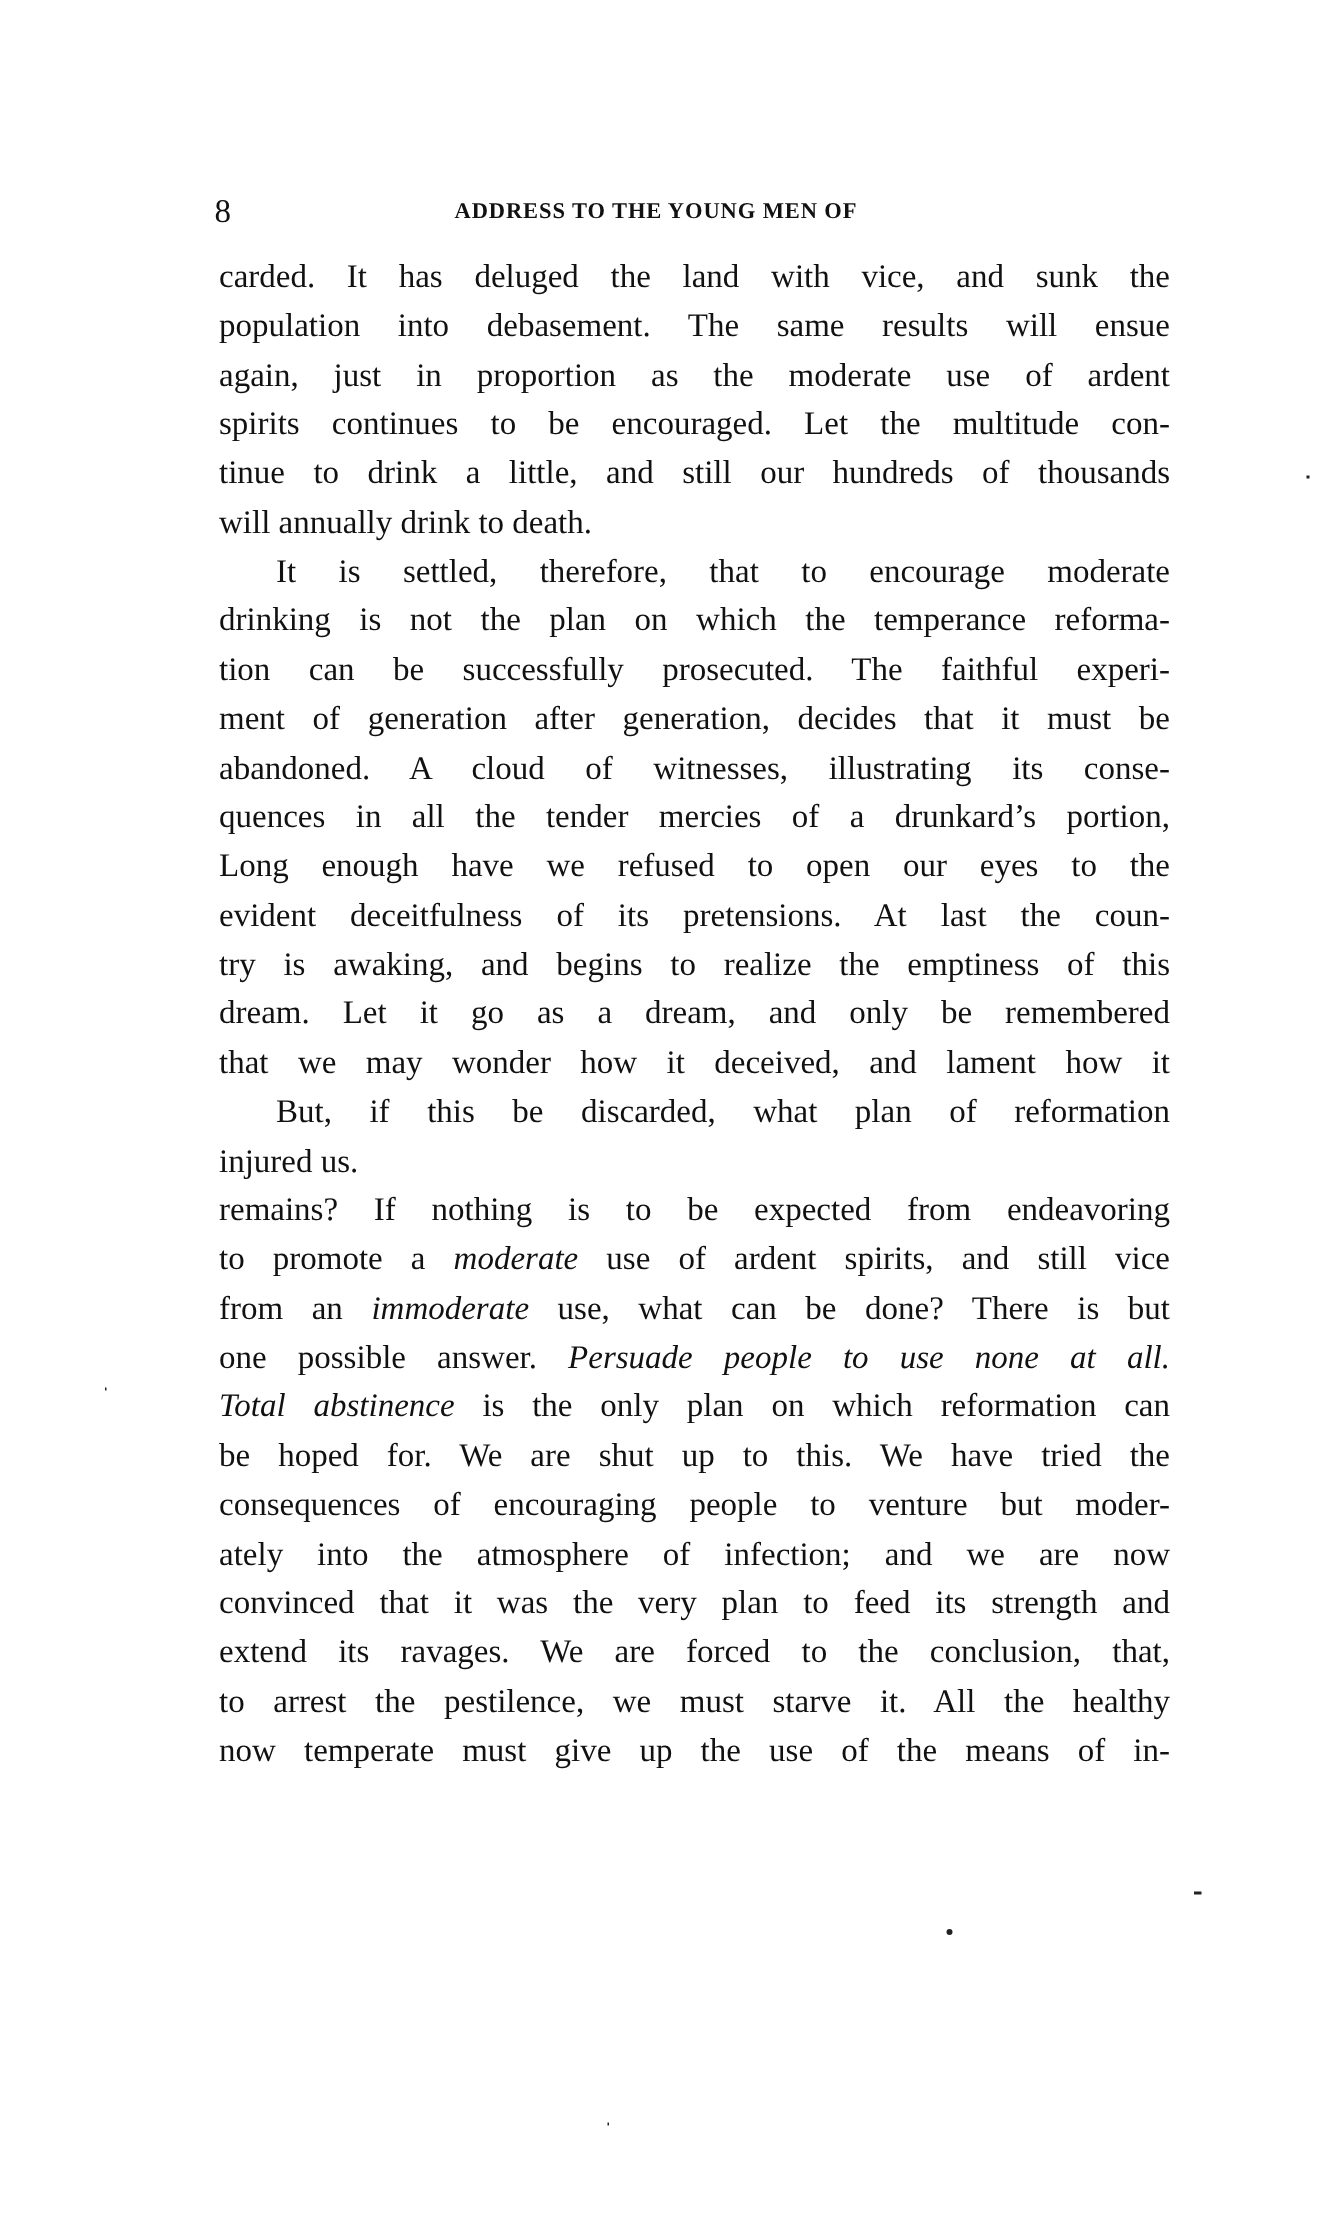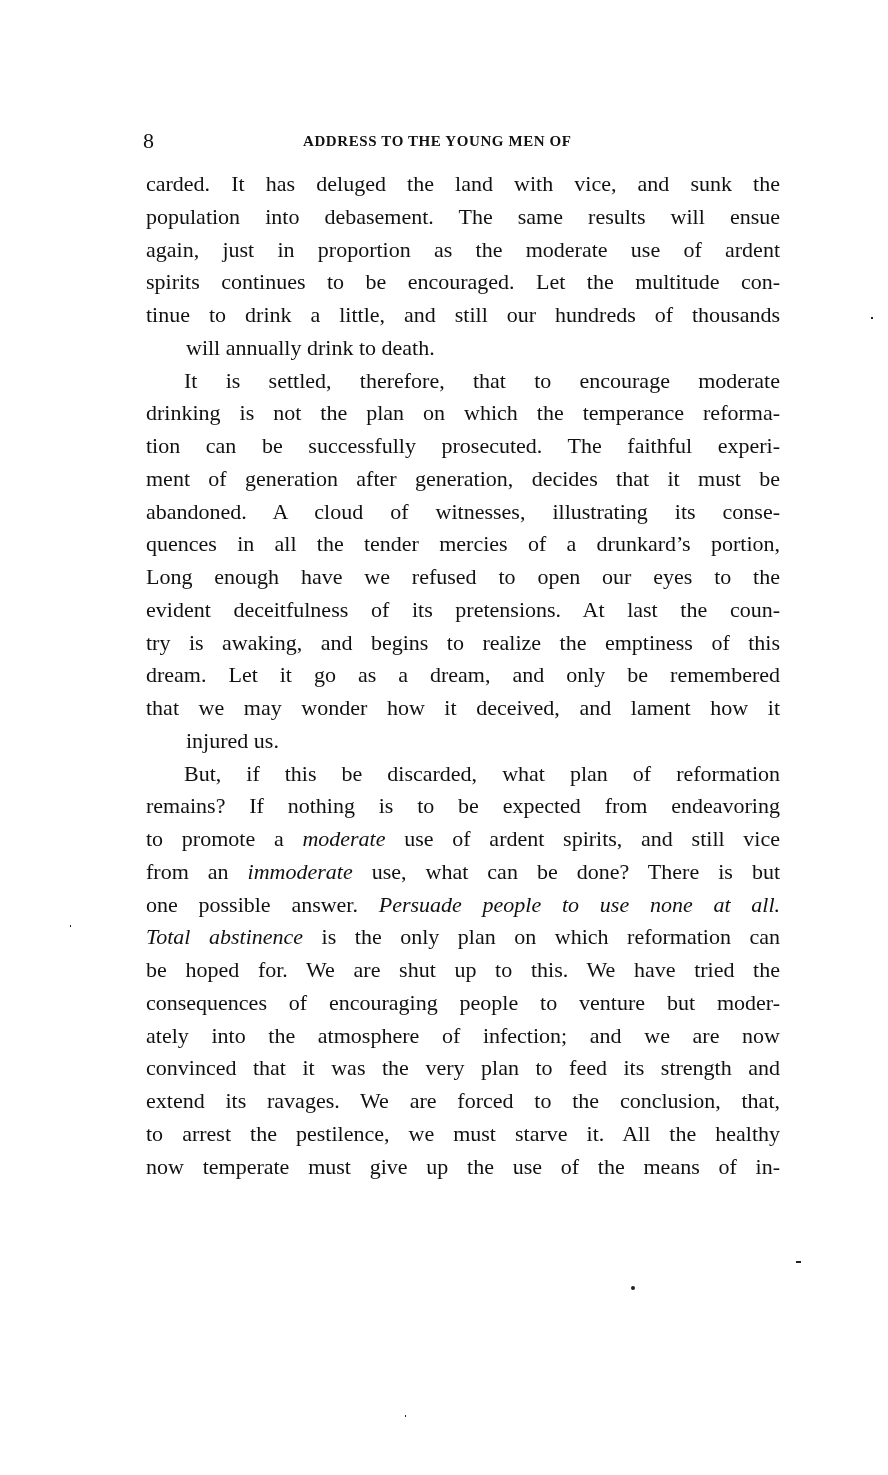--- a/index.html
+++ b/index.html
@@ -56,21 +56,20 @@
       height: 32.75px;
       font-size: 22px;
       line-height: 32.75px;
       text-align: justify;
       text-align-last: justify;
       white-space: nowrap;
       overflow: visible;
     }
     .line.last {
       text-align-last: left;
-      margin-left: 40px;
     }
     .line.indent {
       padding-left: 38px;
     }
     em { font-style: italic; }
     .speck {
       position: absolute;
       background: #222;
     }
   </style>
@@ -97,23 +96,23 @@
     <span class="line">drinking is not the plan on which the temperance reforma-</span>
     <span class="line">tion can be successfully prosecuted.  The faithful experi-</span>
     <span class="line">ment of generation after generation, decides that it must be</span>
     <span class="line">abandoned.  A cloud of witnesses, illustrating its conse-</span>
     <span class="line">quences in all the tender mercies of a drunkard’s portion,</span>
     <span class="line">Long enough have we refused to open our eyes to the</span>
     <span class="line">evident deceitfulness of its pretensions.  At last the coun-</span>
     <span class="line">try is awaking, and begins to realize the emptiness of this</span>
     <span class="line">dream.  Let it go as a dream, and only be remembered</span>
     <span class="line">that we may wonder how it deceived, and lament how it</span>
+    <span class="line indent">But, if this be discarded, what plan of reformation</span>
+
     <span class="line last">injured us.</span>
-
-    <span class="line indent">But, if this be discarded, what plan of reformation</span>
     <span class="line">remains?  If nothing is to be expected from endeavoring</span>
     <span class="line"><span>to promote a </span><em>moderate</em><span> use of ardent spirits, and still vice</span></span>
     <span class="line"><span>from an </span><em>immoderate</em><span> use, what can be done?  There is but</span></span>
     <span class="line"><span>one possible answer.  </span><em>Persuade people to use none at all.</em><span></span></span>
     <span class="line"><span></span><em>Total abstinence</em><span> is the only plan on which reformation can</span></span>
     <span class="line">be hoped for.  We are shut up to this.  We have tried the</span>
     <span class="line">consequences of encouraging people to venture but moder-</span>
     <span class="line">ately into the atmosphere of infection; and we are now</span>
     <span class="line">convinced that it was the very plan to feed its strength and</span>
     <span class="line">extend its ravages.  We are forced to the conclusion, that,</span>

